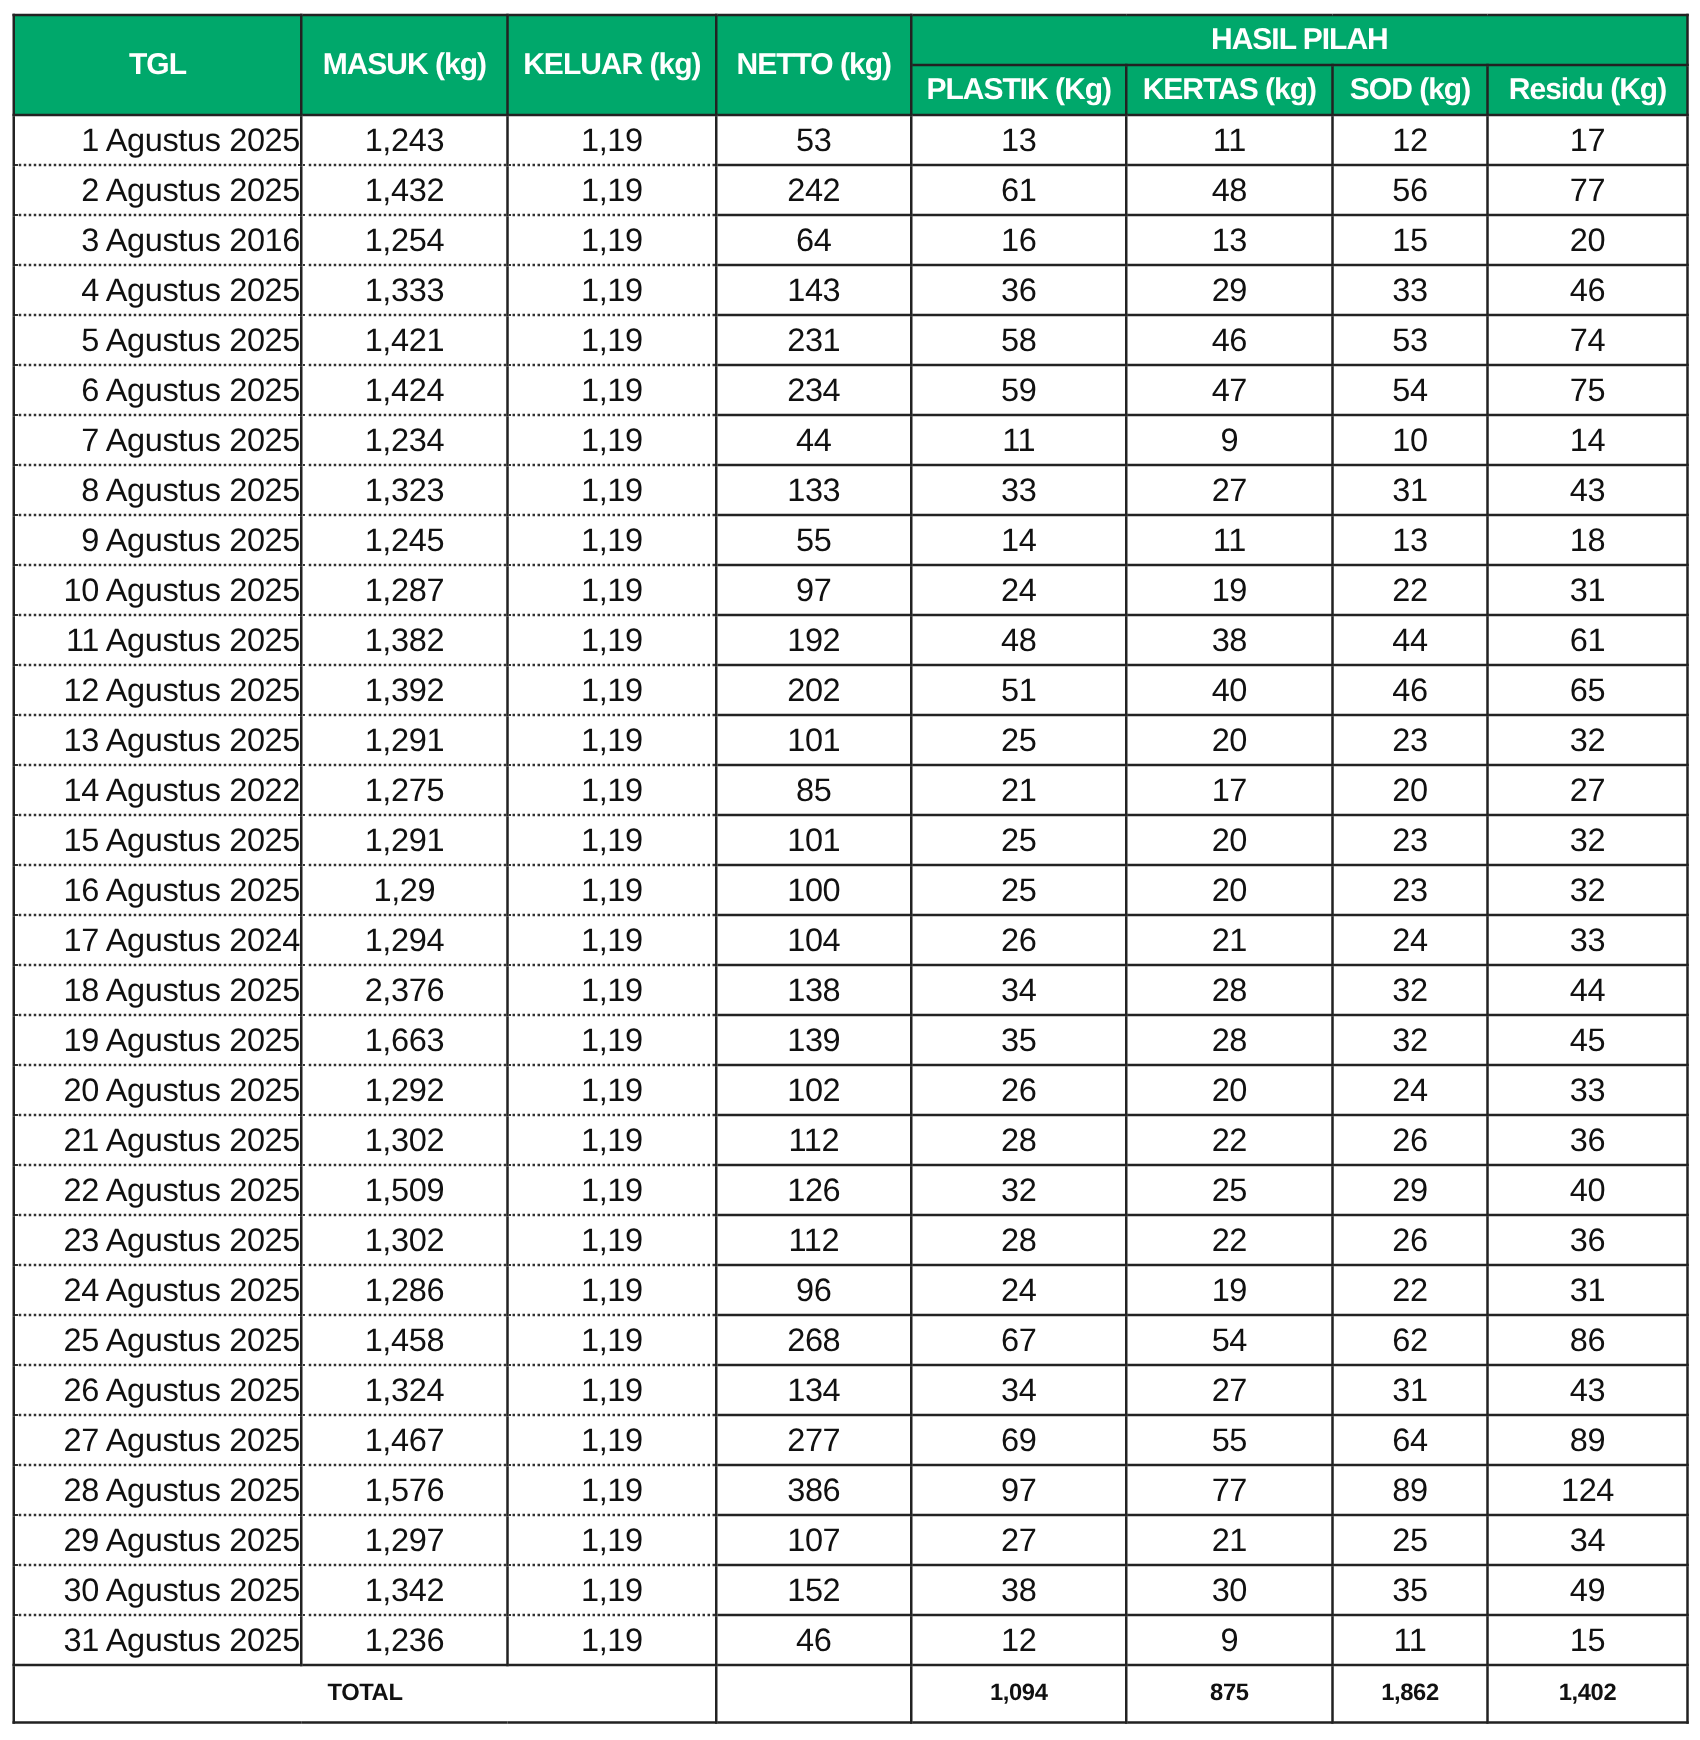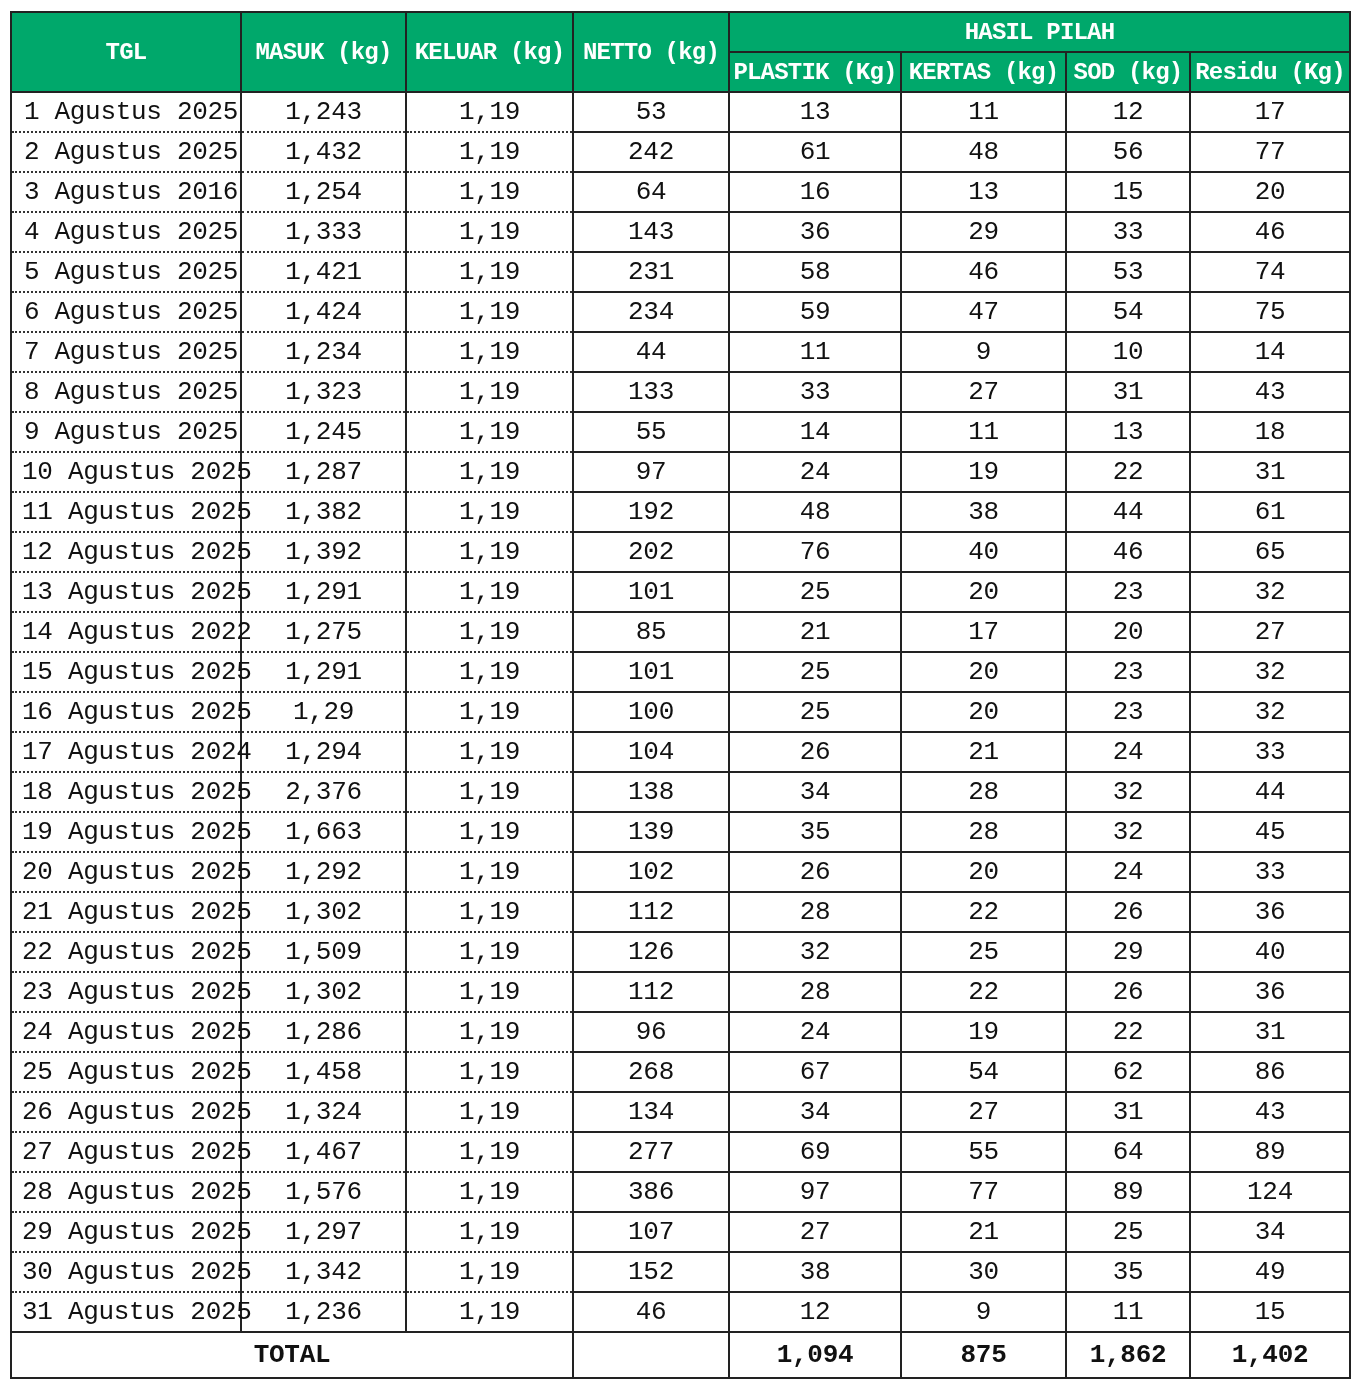--- a/index.html
+++ b/index.html
@@ -3,21 +3,20 @@
 <meta charset="utf-8">
 <style>
   html, body { margin:0; padding:0; background:#ffffff; }
   body { width:1360px; height:1392px; position:relative; font-family:"Liberation Sans", sans-serif; }
   table.rekap {
     position:absolute; left:10px; top:11px;
     border-collapse:collapse;
     table-layout:fixed;
     width:1339px;
     border:2px solid #222;
-    font-family:Liberation Mono, monospace;
   }
   col.c-tgl { width:230px; }
   col.c-masuk { width:165px; }
   col.c-keluar { width:167px; }
   col.c-netto { width:156px; }
   col.c-plastik { width:172px; }
   col.c-kertas { width:165px; }
   col.c-sod { width:124px; }
   col.c-residu { width:160px; }
   th {
@@ -27,23 +26,23 @@
   }
   th.top { height:38px; }
   th.sub { height:38px; }
   th.span2 { vertical-align:middle; }
   td {
     font-size:26px; color:#111; text-align:center; height:38px; padding:0;
     border-left:2px solid #222; border-right:2px solid #222;
     border-bottom:2px solid #222; white-space:nowrap; letter-spacing:-0.3px;
     line-height:38px;
   }
-  td.tgl { text-align:center; padding-left:10px; }
+  td.tgl { text-align:right; padding-left:10px; }
   td.dot { border-bottom:2px dotted #333; }
-  tr.total td { font-weight:bold; height:44px; font-size:26px; border-bottom:2px solid #222; }
+  tr.total td { font-weight:bold; height:44px; font-size:19px; border-bottom:2px solid #222; }
   tr.total td.label { text-align:center; }
 </style>
 </head>
 <body>
 
 <table class="rekap">
   <colgroup>
     <col class="c-tgl">
       <col class="c-masuk">
       <col class="c-keluar">
@@ -177,21 +176,21 @@
         <td>48</td>
         <td>38</td>
         <td>44</td>
         <td>61</td>
       </tr>
       <tr>
         <td class="tgl dot">12 Agustus 2025</td>
         <td class="dot">1,392</td>
         <td class="dot">1,19</td>
         <td>202</td>
-        <td>76</td>
+        <td>51</td>
         <td>40</td>
         <td>46</td>
         <td>65</td>
       </tr>
       <tr>
         <td class="tgl dot">13 Agustus 2025</td>
         <td class="dot">1,291</td>
         <td class="dot">1,19</td>
         <td>101</td>
         <td>25</td>

